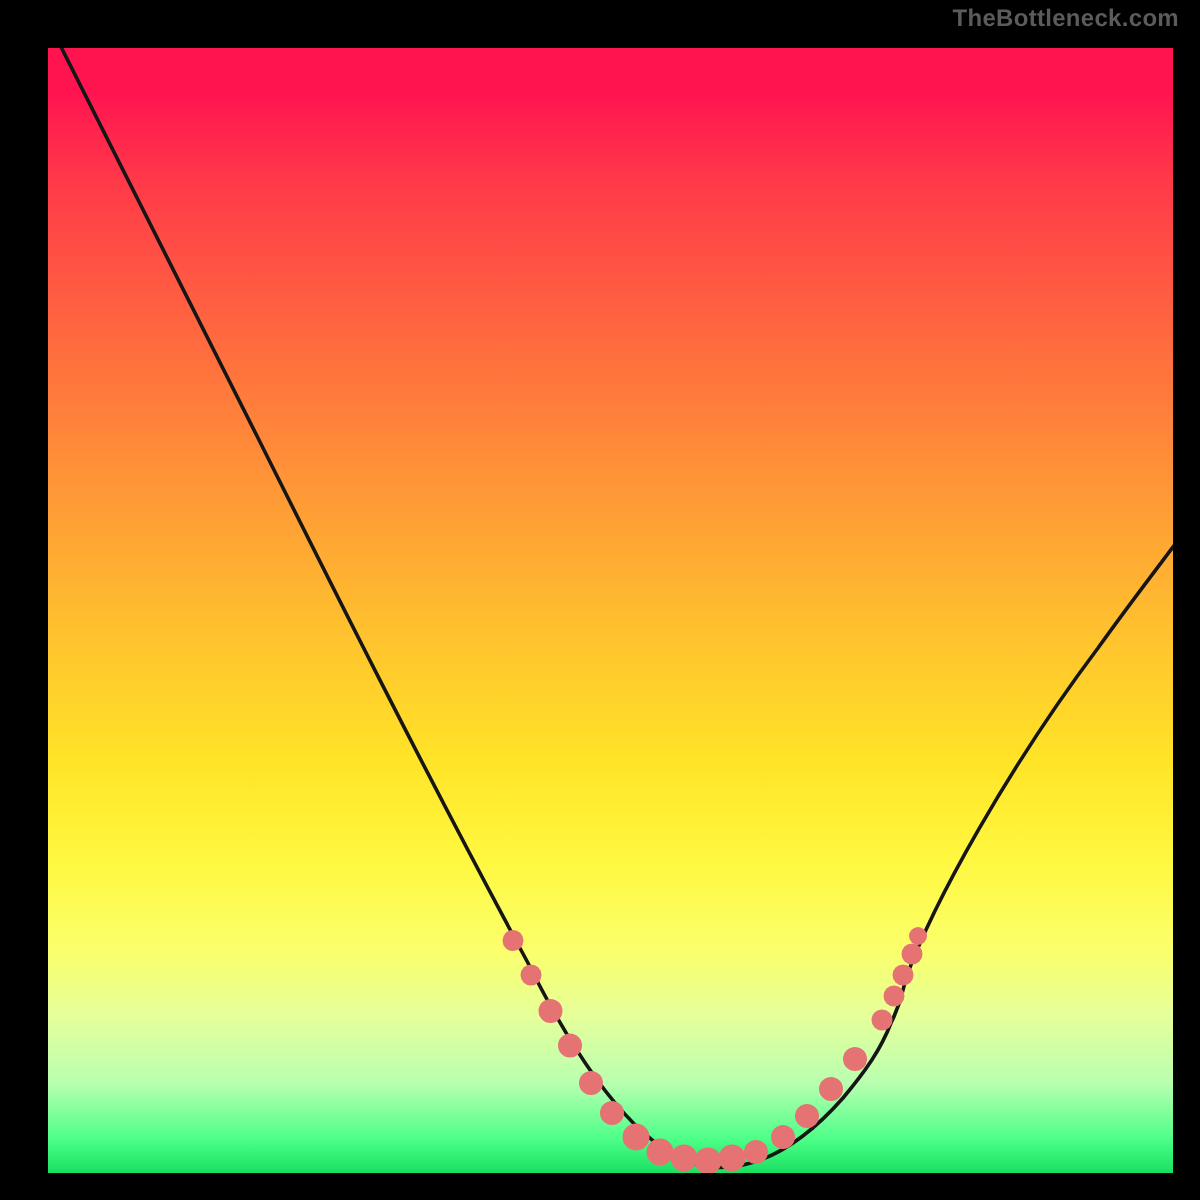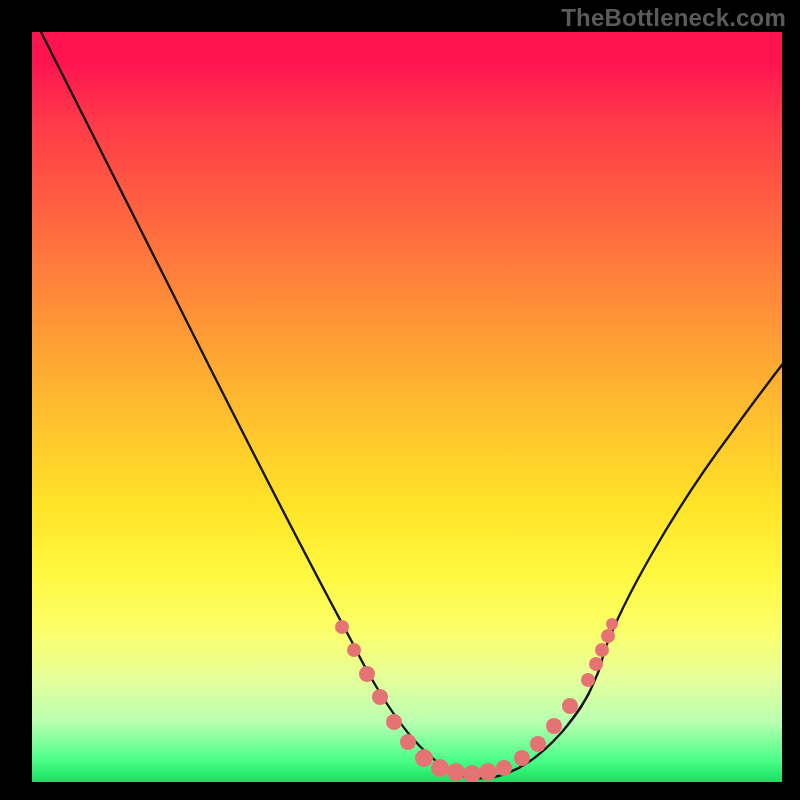--- a/index.html
+++ b/index.html
@@ -48,21 +48,21 @@
     left: 0;
     top: 0;
     width: 750px;
     height: 750px;
   }
   .watermark {
     position: absolute;
     top: 4px;
     right: 14px;
     color: #5b5b5b;
-    font-size: 24px;
+    font-size: 16px;
     font-weight: 600;
     letter-spacing: 0.2px;
     user-select: none;
   }
 </style>
 </head>
 <body>
 
 <div class="frame">
   <div class="plot-area">

